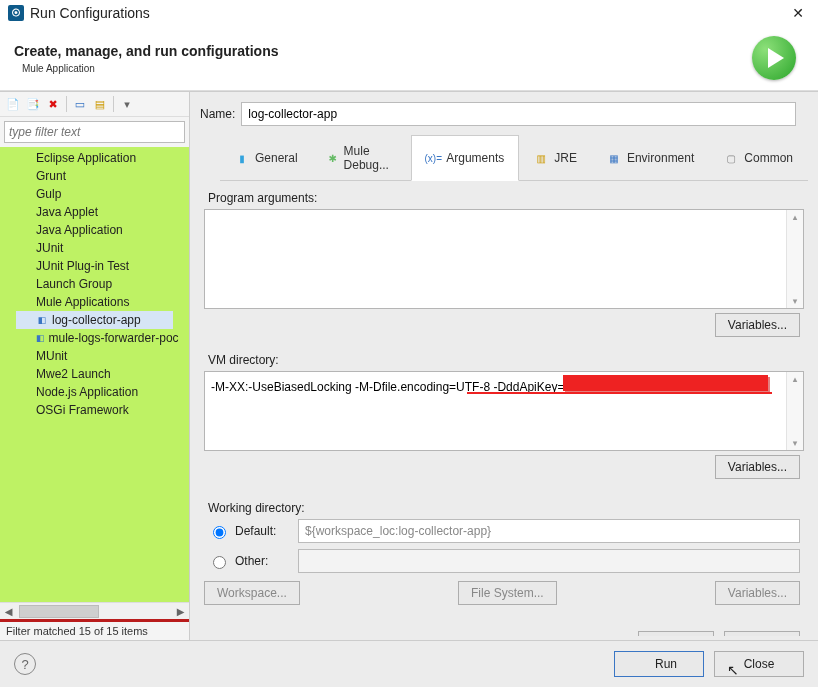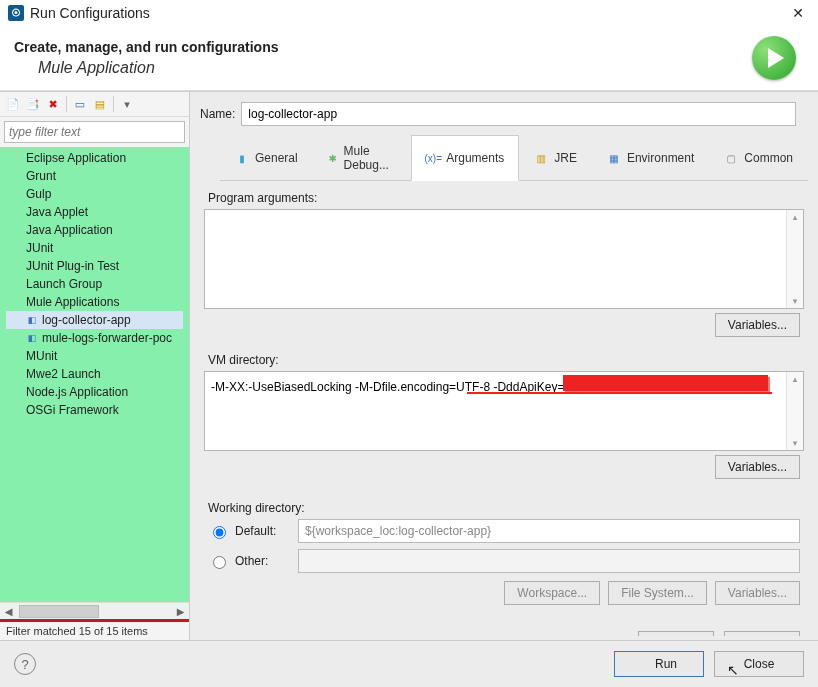--- a/index.html
+++ b/index.html
@@ -34,21 +34,21 @@
   .titlebar .close { width:24px;text-align:center;font-size:14px;cursor:default; }
   .header {
     background: #fff;
     padding: 10px 14px 10px 14px;
     border-bottom: 1px solid #ddd;
     display:flex;
     align-items:center;
   }
   .header-text { flex:1; }
   .header h1 { margin:0 0 4px 0; font-size:14px; font-weight:bold; }
-  .header .sub { margin-left: 24px; font-size:16px; color:#333;font-style:italic; }
+  .header .sub { margin-left: 8px; font-size:10px; color:#333; }
   .run-icon-big {
     width:44px;height:44px;border-radius:50%;
     background: radial-gradient(circle at 30% 30%, #8de07a, #2aa52a);
     display:flex;align-items:center;justify-content:center;
     box-shadow: 0 1px 3px rgba(0,0,0,0.3);
     margin-right:8px;
   }
   .run-icon-big::after {
     content:"";
     border-left:16px solid #fff;
@@ -86,24 +86,24 @@
     border:1px solid #bbb;
     padding:3px 4px;
     font-size:12px;
     font-style:italic;
     color:#4c1d95;
     background:#fff;
   }
   .tree {
     flex:1;
     overflow:hidden;
-    padding:2px 6px;
+    padding:2px 16px;
     font-size:12px;
     line-height:18px;
-    background:#86efac;
+    background:#bef264;
   }
   .tree .item { padding:0 4px; white-space:nowrap; display:flex;align-items:center;gap:4px;}
   .tree .item.indent { padding-left:20px; }
   .tree .item.sel { background:#d6e5f5; }
   .tree .bullet { width:12px;height:12px;display:inline-flex;align-items:center;justify-content:center;font-size:9px;}
   .scroll-h {
     height:17px;
     background:#f0f0f0;
     border-top:1px solid #ddd;
     display:flex;align-items:center;
@@ -206,21 +206,21 @@
     grid-template-columns: 90px 1fr;
     row-gap:6px;
     align-items:center;
     margin:4px 4px;
   }
   .wd-grid input[type=text]{
     width:100%;border:1px solid #bbb;padding:4px 6px;font-size:12px;background:#fff;color:#888;
   }
   .wd-grid .disabled input{ background:#f3f3f3;color:#999; }
   .radio-row{display:flex;align-items:center;gap:6px;}
-  .wd-buttons{display:flex;justify-content:flex-end;gap:8px;margin:8px 4px 4px 0;}
+  .wd-buttons{display:flex;justify-content:space-between;gap:8px;margin:8px 4px 4px 0;}
   .wd-buttons .btn { color:#888; }
   .bottom-actions {
     display:flex;justify-content:flex-end;gap:10px;
     padding:10px 4px 4px 0;
     border-top:none;
   }
   .footer {
     border-top:1px solid #ccc;
     background:#ececec;
     display:flex;

